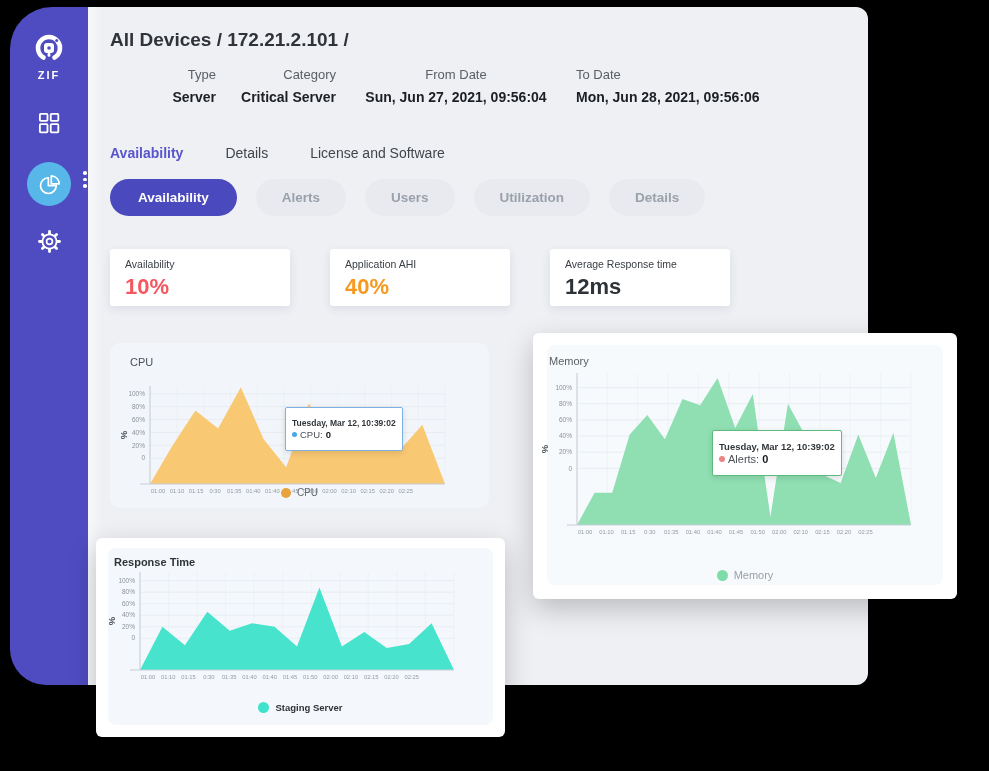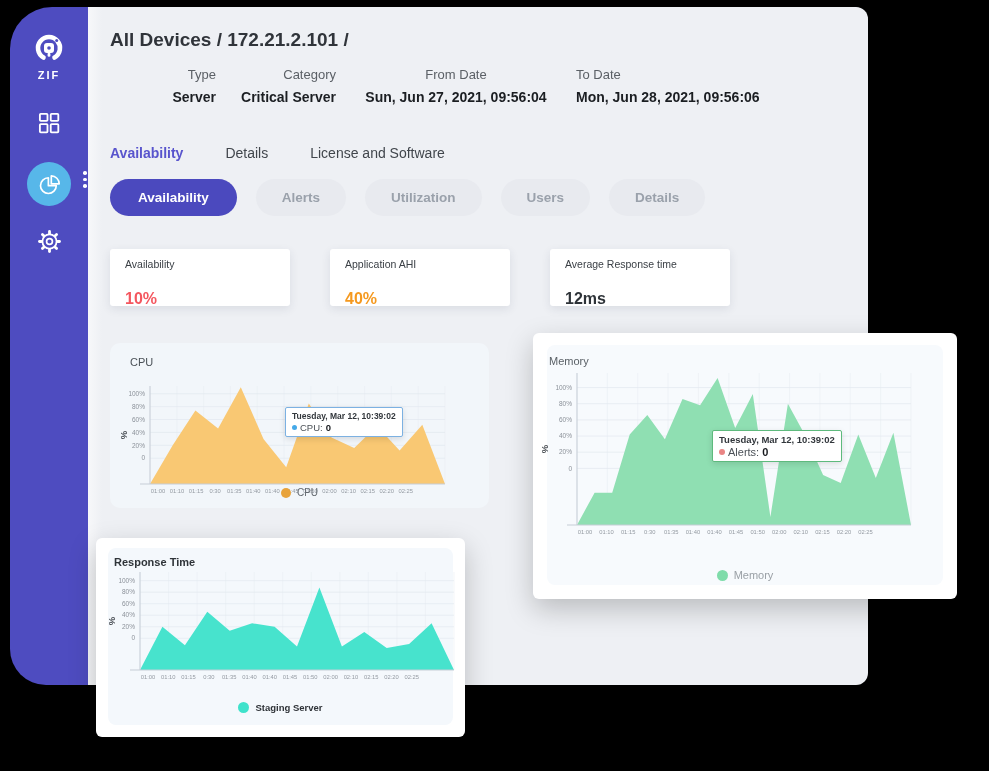--- a/index.html
+++ b/index.html
@@ -34,21 +34,21 @@
   .tab{font-size:14px;color:#41464c;cursor:pointer;}
   .tab.active{color:#5955cd;font-weight:600;}
   .pills{position:absolute;left:22px;top:172px;display:flex;gap:19px;}
   .pill{height:37px;border-radius:19px;display:flex;align-items:center;padding:0 26px;
     background:#e8eaef;color:#9aa1ab;font-size:13.5px;font-weight:600;cursor:pointer;}
   .pill.active{background:#4b49be;color:#fff;font-weight:700;padding:0 28px;}
   .metrics{position:absolute;left:22px;top:242px;display:flex;gap:40px;}
   .metric-card{width:180px;height:57px;background:#fff;border-radius:3px;
     box-shadow:0 3px 10px rgba(40,50,80,.10);padding:9px 0 0 15px;box-sizing:border-box;}
   .metric-label{font-size:10.5px;color:#3b4046;}
-  .metric-value{font-size:16px;font-weight:600;margin-top:20px;}
+  .metric-value{font-size:22px;font-weight:600;margin-top:4px;}
 
   
   .chart-panel{box-sizing:border-box;}
   .cpu-panel{position:absolute;left:22px;top:336px;width:379px;height:165px;background:#f2f6fa;border-radius:10px;}
   .panel-title{font-size:11px;color:#4b5157;}
   .cpu-panel .panel-title{position:absolute;left:20px;top:13px;}
   .cpu-panel svg{position:absolute;left:4px;top:33px;}
   .legend{position:absolute;left:0;right:0;display:flex;align-items:center;justify-content:center;gap:6px;}
   .legend .dot{border-radius:50%;display:block;}
   .cpu-panel .legend{bottom:10px;}
@@ -57,31 +57,31 @@
 
   .float-card{position:absolute;background:#fff;border-radius:6px;box-shadow:0 10px 28px rgba(0,0,0,.22);}
   .memory-card{left:533px;top:333px;width:424px;height:266px;}
   .memory-card .inner{position:absolute;left:14px;top:12px;right:14px;bottom:14px;background:#f7fafd;border-radius:8px;}
   .memory-card .panel-title{position:absolute;left:16px;top:22px;color:#5a6066;}
   .memory-card svg{position:absolute;left:2px;top:28px;}
   .memory-card .legend{bottom:18px;}
   .memory-card .legend .dot{width:11px;height:11px;}
   .memory-card .legend .ltext{font-size:11px;color:#9aa0a6;}
 
-  .rt-card{left:96px;top:538px;width:369px;height:199px;}
+  .rt-card{left:96px;top:538px;width:409px;height:199px;}
   .rt-card .inner{position:absolute;left:12px;top:10px;right:12px;bottom:12px;background:#f4f8fc;border-radius:8px;}
   .rt-card .panel-title{position:absolute;left:18px;top:18px;font-weight:600;color:#2f3439;}
   .rt-card svg{position:absolute;left:6px;top:26px;}
   .rt-card .legend{bottom:24px;margin-top:44px;}
   .rt-card .legend .dot{width:11px;height:11px;}
   .rt-card .legend .ltext{font-size:9.5px;font-weight:700;color:#2f3338;}
 
   
   .tooltip{position:absolute;background:#fff;border:1.5px solid;border-radius:2px;
-    padding:3px 6px;box-shadow:0 2px 6px rgba(0,0,0,.12);z-index:5;}
+    padding:10px 6px;box-shadow:0 2px 6px rgba(0,0,0,.12);z-index:5;}
   .tt-date{font-size:8.5px;font-weight:700;color:#32373c;white-space:nowrap;}
   .tt-row{display:flex;align-items:center;gap:3px;margin-top:1px;}
   .tt-dot{width:5px;height:5px;border-radius:50%;display:block;}
   .tt-series{font-size:9.5px;color:#4b5157;white-space:nowrap;}
   .tt-value{font-size:9.5px;font-weight:700;color:#16191d;}
   .cpu-tooltip{left:175px;top:64px;border-color:#7cb1e2;}
   .mem-tooltip{left:179px;top:97px;border-color:#5eba7d;}
   .mem-tooltip .tt-date{font-size:9.5px;}
   .mem-tooltip .tt-dot{width:6px;height:6px;}
   .mem-tooltip .tt-series,.mem-tooltip .tt-value{font-size:11px;}
@@ -174,22 +174,22 @@
 
     <div class="tabs">
       <span class="tab active">Availability</span>
       <span class="tab">Details</span>
       <span class="tab">License and Software</span>
     </div>
 
     <div class="pills">
       <div class="pill active">Availability</div>
       <div class="pill">Alerts</div>
+      <div class="pill">Users</div>
       <div class="pill">Utilization</div>
-      <div class="pill">Users</div>
       <div class="pill">Details</div>
     </div>
 
     <div class="metrics">
       <div class="metric-card">
         <div class="metric-label">Availability</div>
         <div class="metric-value" style="color: rgb(244, 87, 95);">10%</div>
       </div>
       <div class="metric-card">
         <div class="metric-label">Application AHI</div>

